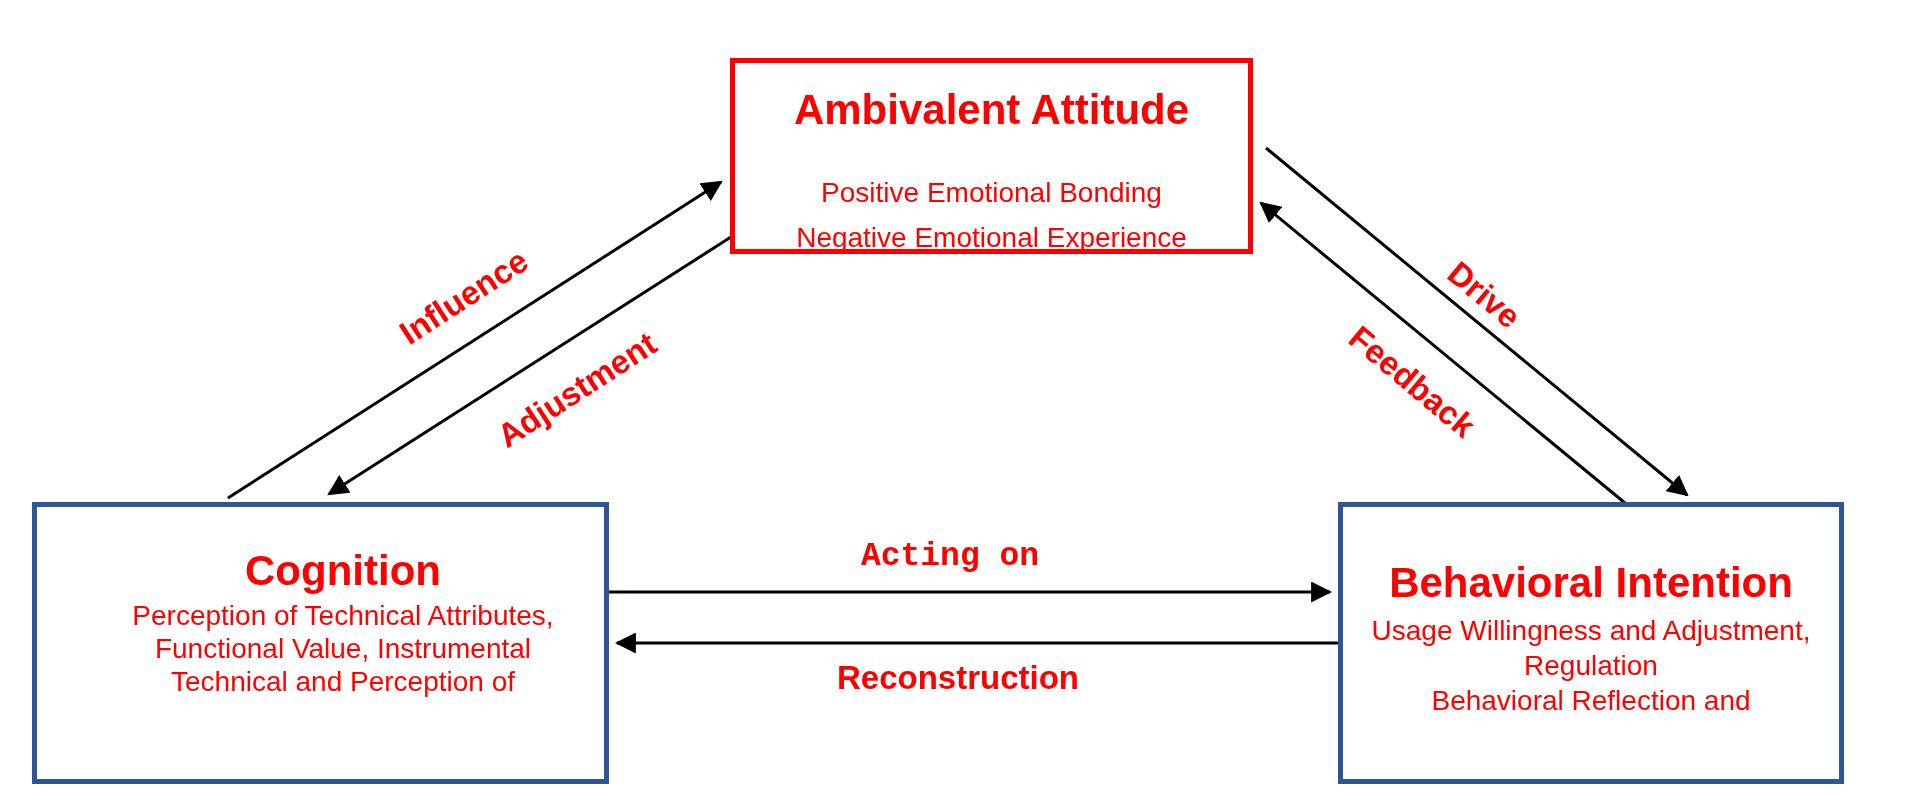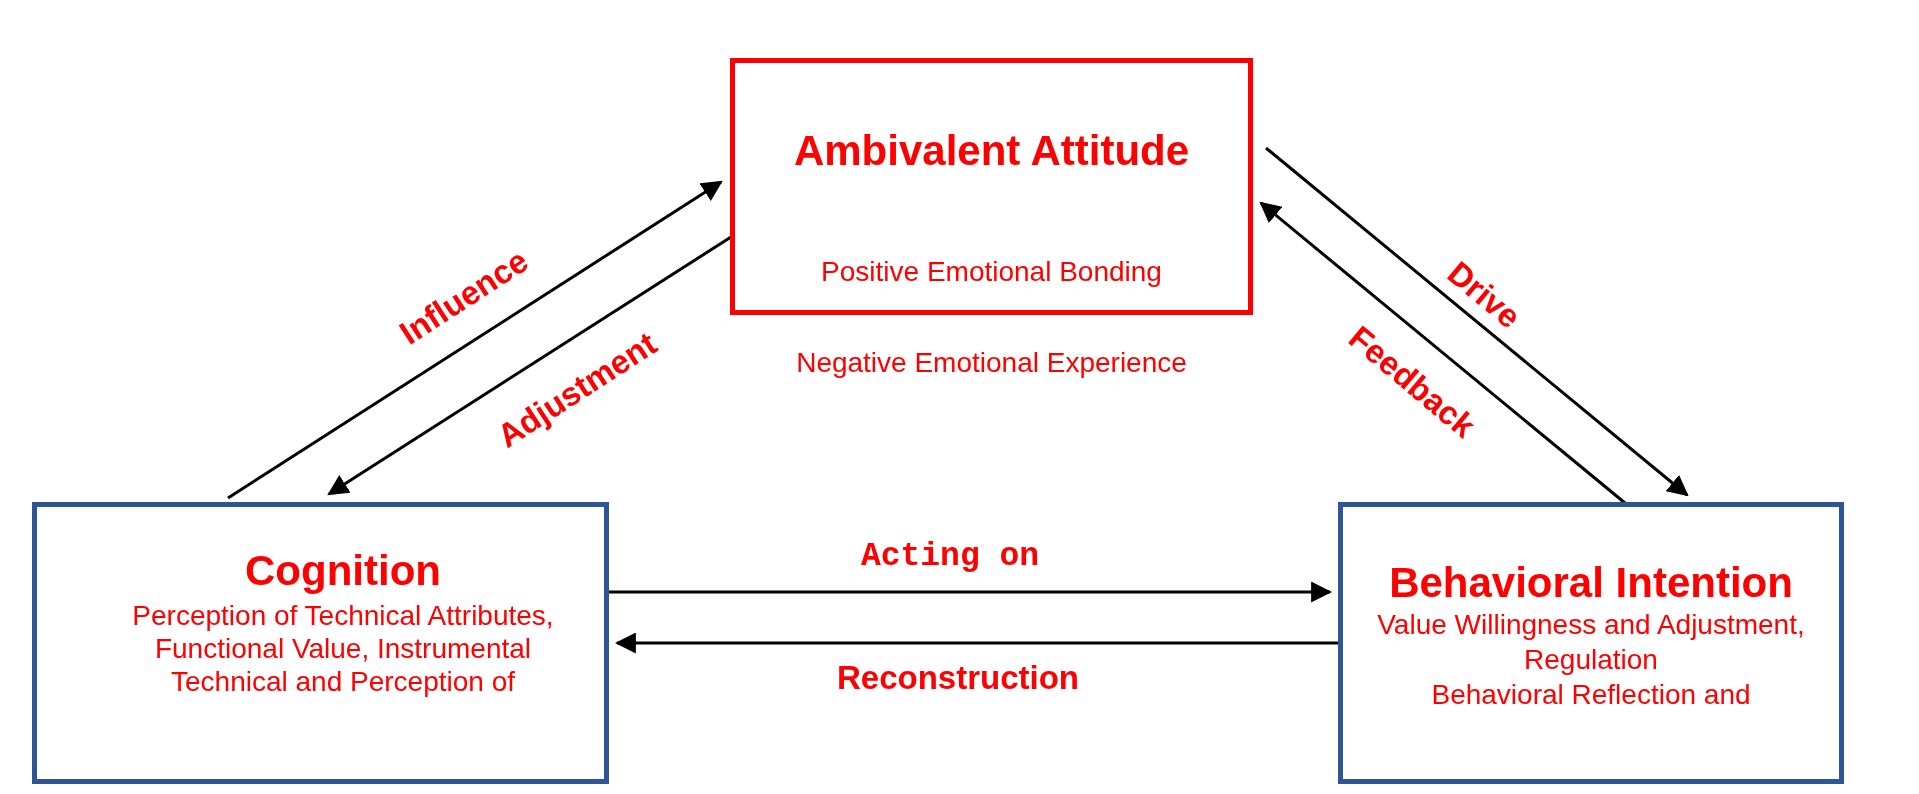--- a/index.html
+++ b/index.html
@@ -40,47 +40,46 @@
     white-space: nowrap;
   }
   .node-line {
     font-size: 28px;
     line-height: 1.18;
     color: #ff0000;
     white-space: nowrap;
   }
   .attitude-box {
     left: 730px; top: 58px;
-    width: 523px; height: 257px;
+    width: 523px; height: 196px;
     border: 5px solid #ff0000;
     justify-content: flex-start;
-    padding-top: 64px;
-    gap: 38px;
+    padding-top: 23px;
   }
   .attitude-box .node-title { margin-bottom: 42px; }
-  .attitude-box .node-line + .node-line { margin-top: 20px; }
+  .attitude-box .node-line + .node-line { margin-top: 12px; }
 
   .cognition-box {
     left: 32px; top: 502px;
     width: 577px; height: 282px;
     border: 5px solid #2e5596;
     justify-content: flex-start;
     padding-top: 40px;
     padding-left: 45px;
   }
   .cognition-box .node-title { margin-bottom: 4px; }
 
   .intention-box {
     left: 1338px; top: 502px;
     width: 506px; height: 282px;
     border: 5px solid #2e5596;
     justify-content: flex-start;
     padding-top: 52px;
   }
-  .intention-box .node-title { }
+  .intention-box .node-title { margin-bottom: 6px; }
   .intention-box .node-line { line-height: 1.25; }
 
   .edge-label {
     position: absolute;
     font-weight: bold;
     font-size: 33px;
     color: #ff0000;
     white-space: nowrap;
     transform: translate(-50%, -50%);
   }
@@ -120,21 +119,21 @@
 
   <div class="node cognition-box">
     <div class="node-title">Cognition</div>
     <div class="node-line">Perception of Technical Attributes,</div>
     <div class="node-line">Functional Value, Instrumental</div>
     <div class="node-line">Technical and Perception of</div>
   </div>
 
   <div class="node intention-box">
     <div class="node-title">Behavioral Intention</div>
-    <div class="node-line">Value Willingness and Adjustment,</div>
+    <div class="node-line">Usage Willingness and Adjustment,</div>
     <div class="node-line">Regulation</div>
     <div class="node-line">Behavioral Reflection and</div>
   </div>
 
   <div class="edge-label rot-left" style="left: 464px; top: 297px;">Influence</div>
   <div class="edge-label rot-left" style="left: 577px; top: 390px;">Adjustment</div>
   <div class="edge-label rot-right" style="left: 1484px; top: 295px;">Drive</div>
   <div class="edge-label rot-right" style="left: 1412px; top: 382px;">Feedback</div>
   <div class="edge-label" style="left: 950px; top: 556px; font-family: Liberation Mono, monospace;">Acting on</div>
   <div class="edge-label" style="left: 958px; top: 678px;">Reconstruction</div>

